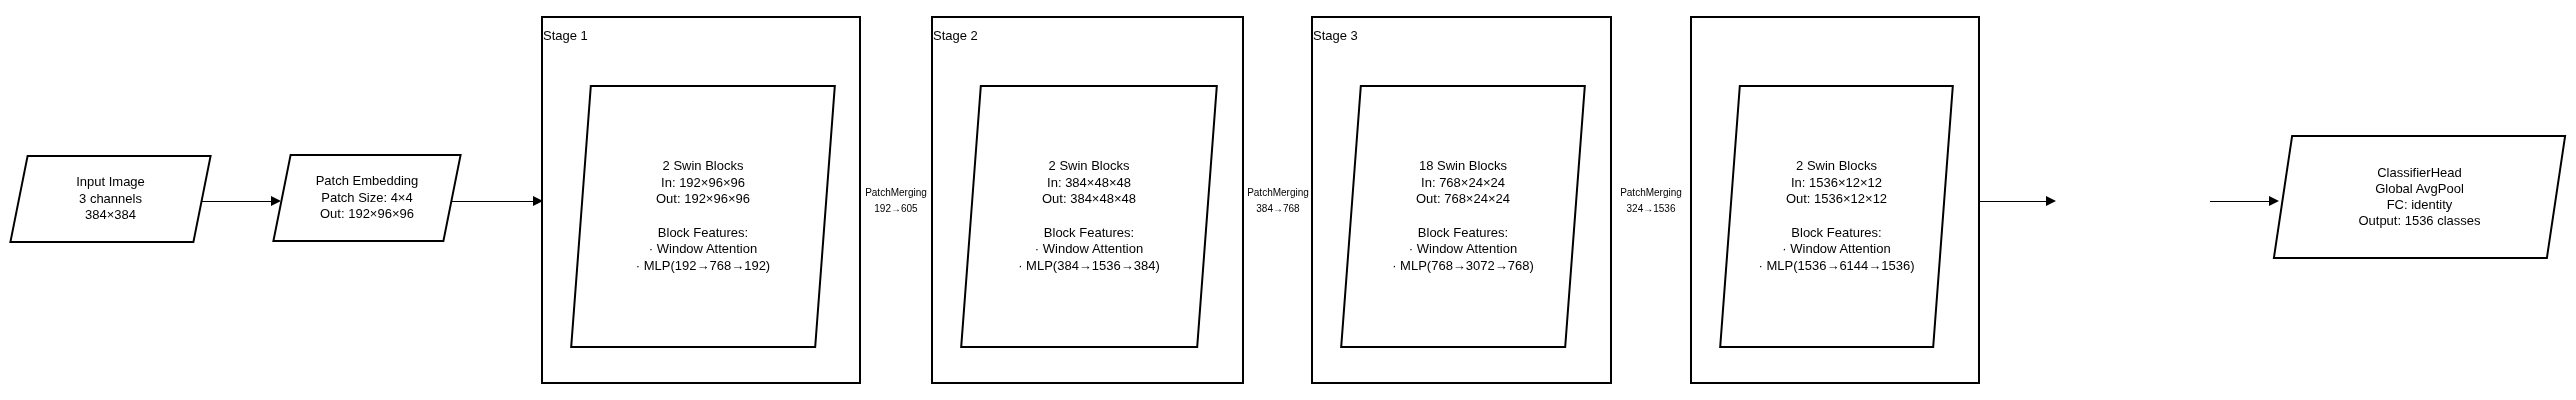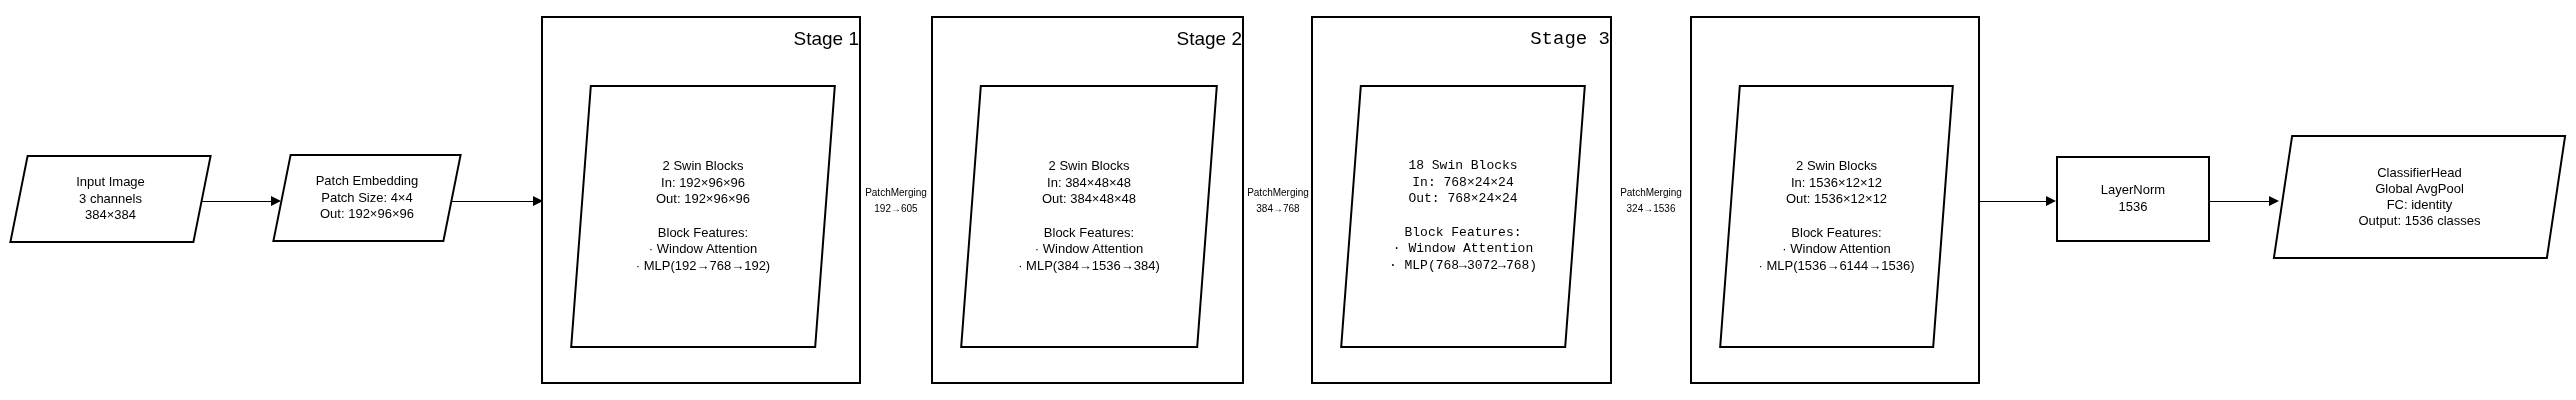--- a/index.html
+++ b/index.html
@@ -18,23 +18,23 @@
   #node-patch{left:281px;top:154px;width:172px;height:88px;transform:skewX(-11.3deg);}
   #node-patch .label{transform:skewX(11.3deg);}
   #node-classifier{left:2282px;top:135px;width:275px;height:124px;transform:skewX(-8.5deg);}
   #node-classifier .label{transform:skewX(8.5deg);line-height:16px;}
   #node-classifier .tl{height:16px;}
 
   
   .stage{position:absolute;top:16px;height:368px;border:2.8px solid #000;background:#fff;box-sizing:border-box;}
   #stage1{left:541px;width:320px;}
   #stage2{left:931px;width:313px;text-decoration:underline;}
-  #stage3{left:1311px;width:301px;font-family:Liberation Mono, monospace;}
+  #stage3{left:1311px;width:301px;}
   #stage4{left:1690px;width:290px;}
-  .stage-title{position:absolute;top:10.2px;left:0;right:0;text-align:right;font-size:19px;}
+  .stage-title{position:absolute;top:10.2px;left:0;right:0;text-align:left;font-size:13px;}
 
   
   .stage-block{position:absolute;top:67px;height:263px;border:2.8px solid #000;background:#fff;
                box-sizing:border-box;transform:skewX(-4.3deg);display:flex;align-items:center;justify-content:center;}
   .stage-block .label{transform:skewX(4.3deg);}
   #stage1 .stage-block{left:37px;width:246px;}
   #stage2 .stage-block{left:37px;width:238px;}
   #stage3 .stage-block{left:37px;width:226px;}
   #stage4 .stage-block{left:37px;width:215px;}
 
@@ -150,26 +150,20 @@
         <div class="tl"></div>
         <div class="tl">Block Features:</div>
         <div class="tl">· Window Attention</div>
         <div class="tl">· MLP(1536→6144→1536)</div>
       </div>
     </div>
   </div>
 
   <div class="arrow" id="arrow3"></div>
 
-  <div class="box center-flex" id="node-layernorm">
-    <div class="label">
-      <div class="tl">LayerNorm</div>
-      <div class="tl">1536</div>
-    </div>
-  </div>
 
   <div class="arrow" id="arrow4"></div>
 
   <div class="para center-flex" id="node-classifier">
     <div class="label">
       <div class="tl">ClassifierHead</div>
       <div class="tl">Global AvgPool</div>
       <div class="tl">FC: identity</div>
       <div class="tl">Output: 1536 classes</div>
     </div>

